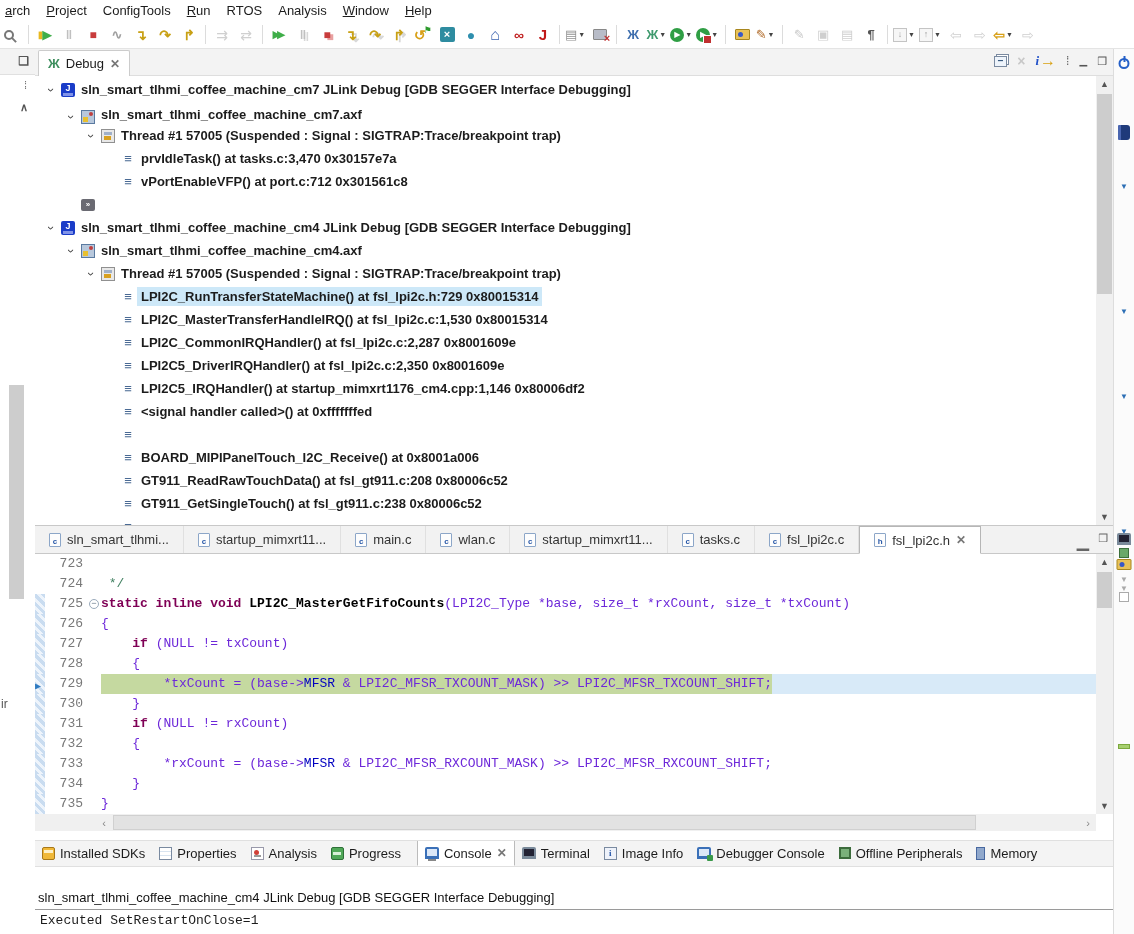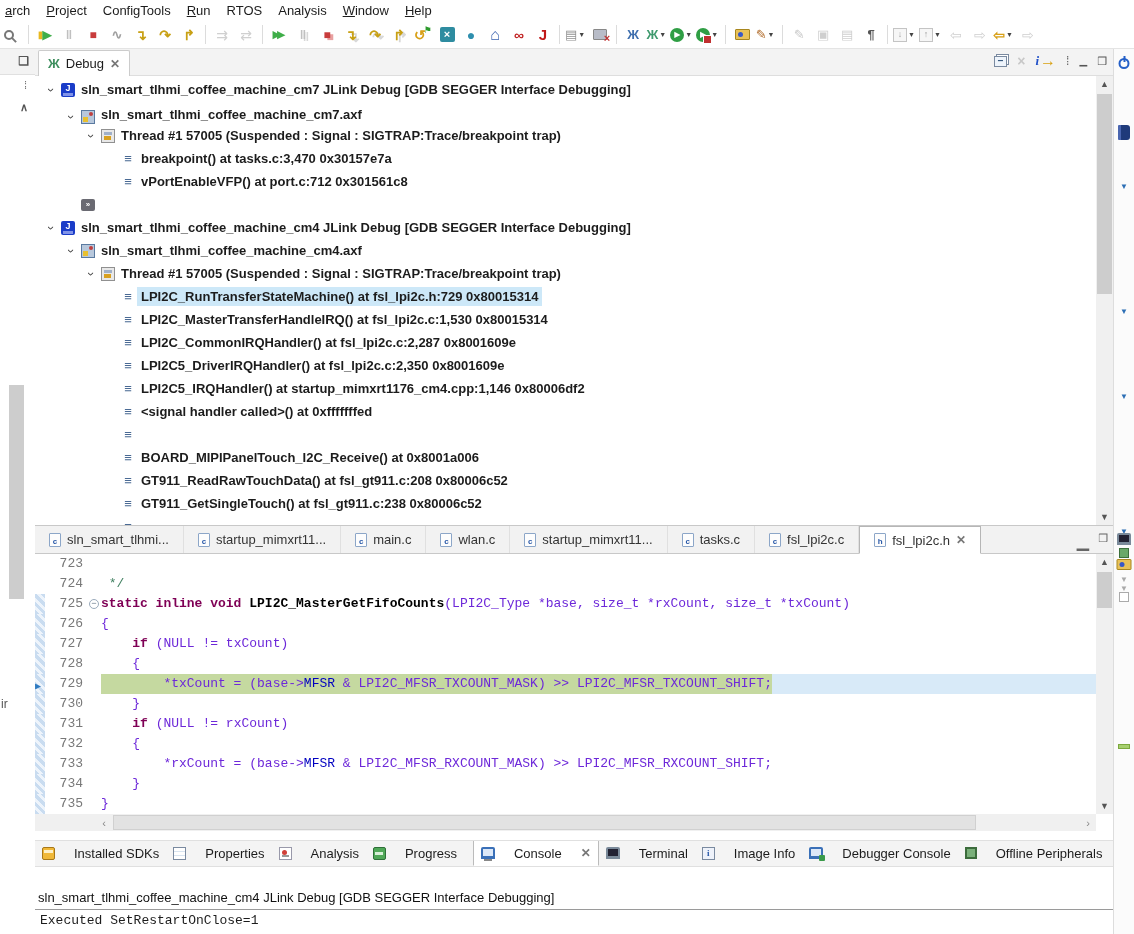--- a/index.html
+++ b/index.html
@@ -156,21 +156,21 @@
   .cl.hl::after { content:""; flex:1; background:#d8eaf8; }
 
   .hsb { position:absolute; left:0; right:17px; top:288px; height:17px; background:#f0f0f0; }
   .hsb .harr { position:absolute; top:0; bottom:0; width:16px; color:#888; font-size:11px; display:flex;
     align-items:center; justify-content:center; }
   .hsb .thumb { position:absolute; top:1px; bottom:1px; left:78px; right:120px; background:#e2e2e2; border:1px solid #d0d0d0; }
 
   
   .bottom-bar { position:absolute; left:35px; top:840px; right:0; height:27px; background:#f4f4f4;
     border-top:1px solid #e0e0e0; border-bottom:1px solid #e0e0e0; display:flex; align-items:flex-end; overflow:hidden; }
-  .btab { height:26px; display:flex; align-items:center; gap:19px; padding:0 7px; font-size:13px; white-space:nowrap; }
+  .btab { height:26px; display:flex; align-items:center; gap:5px; padding:0 7px; font-size:13px; white-space:nowrap; }
   .btab.active { background:#fff; border:1px solid #bbb; border-bottom:1px solid #fff;margin-left:9px; }
   .bvars { position:absolute; right:0px; top:6px; font:bold italic 11px "Liberation Serif",serif; color:#b89010; }
 
   
   .console-area { position:absolute; left:35px; top:868px; right:0; bottom:0; background:#fff; }
   .console-title { position:absolute; left:3px; top:22px; font-size:13px; color:#111; }
   .console-out { position:absolute; left:0; right:0; top:41px; bottom:0; border-top:1px solid #9a9a9a;
     font-family:"Liberation Mono","DejaVu Sans Mono",monospace; font-size:13px; padding:3px 5px; }
 
   
@@ -374,21 +374,21 @@
         <span class="ticon">
           <span class="ci ic-thread"></span>
         </span>
         <span class="tlabel">Thread #1 57005 (Suspended : Signal : SIGTRAP:Trace/breakpoint trap)</span>
       </div>
       <div class="trow" style="padding-left: 68px;">
         <span class="spacer"></span>
         <span class="ticon">
           <span class="ci " style="color: rgb(74, 106, 148); font-size: 13px; font-weight: bold;">≡</span>
         </span>
-        <span class="tlabel">breakpoint() at tasks.c:3,470 0x30157e7a</span>
+        <span class="tlabel">prvIdleTask() at tasks.c:3,470 0x30157e7a</span>
       </div>
       <div class="trow" style="padding-left: 68px;">
         <span class="spacer"></span>
         <span class="ticon">
           <span class="ci " style="color: rgb(74, 106, 148); font-size: 13px; font-weight: bold;">≡</span>
         </span>
         <span class="tlabel">vPortEnableVFP() at port.c:712 0x301561c8</span>
       </div>
       <div class="trow" style="padding-left: 28px;">
         <span class="spacer"></span>

